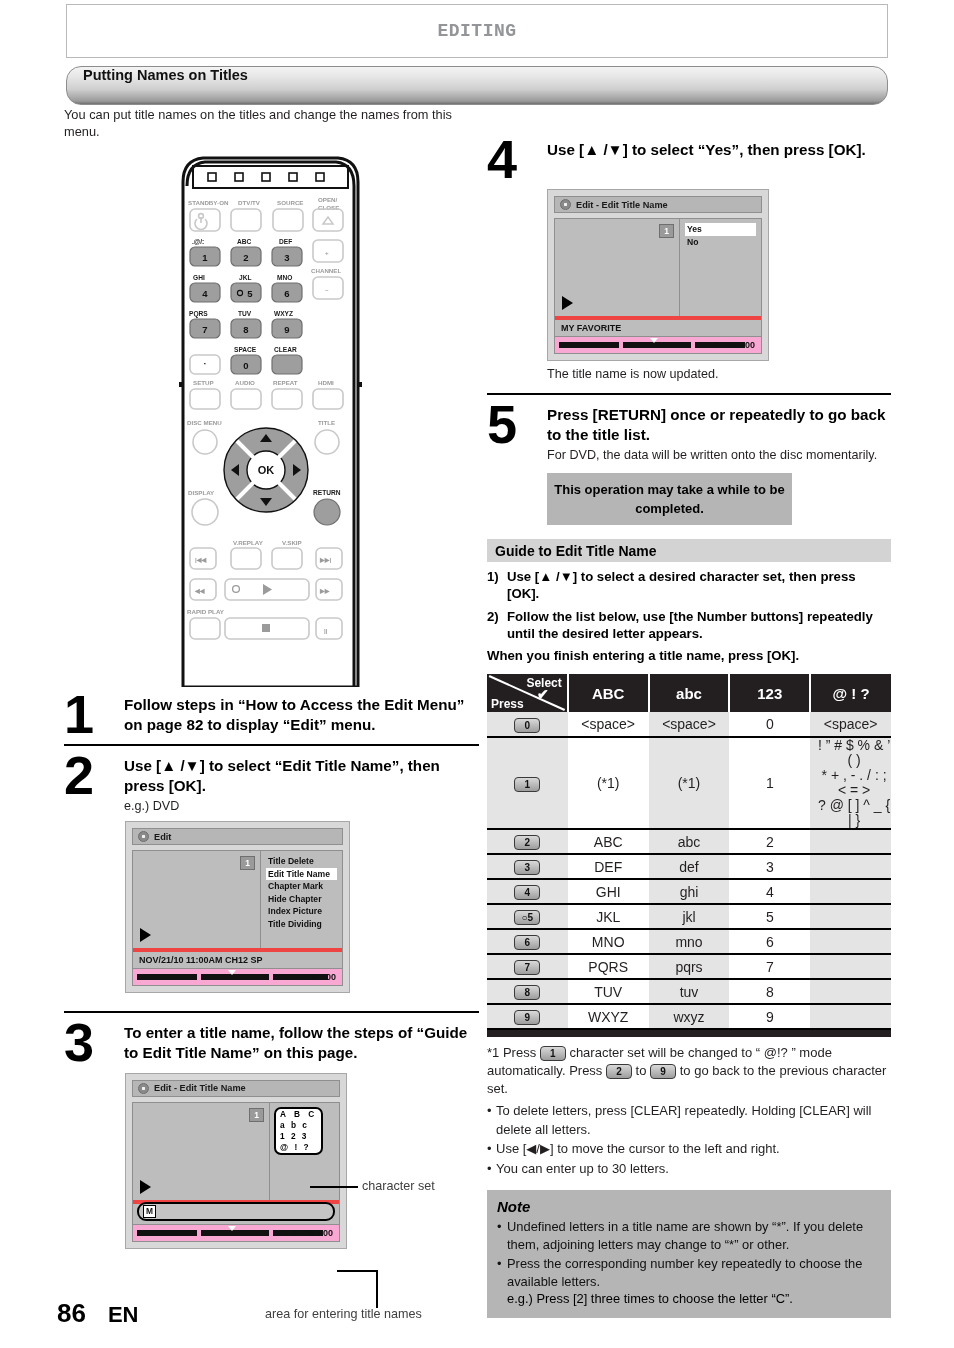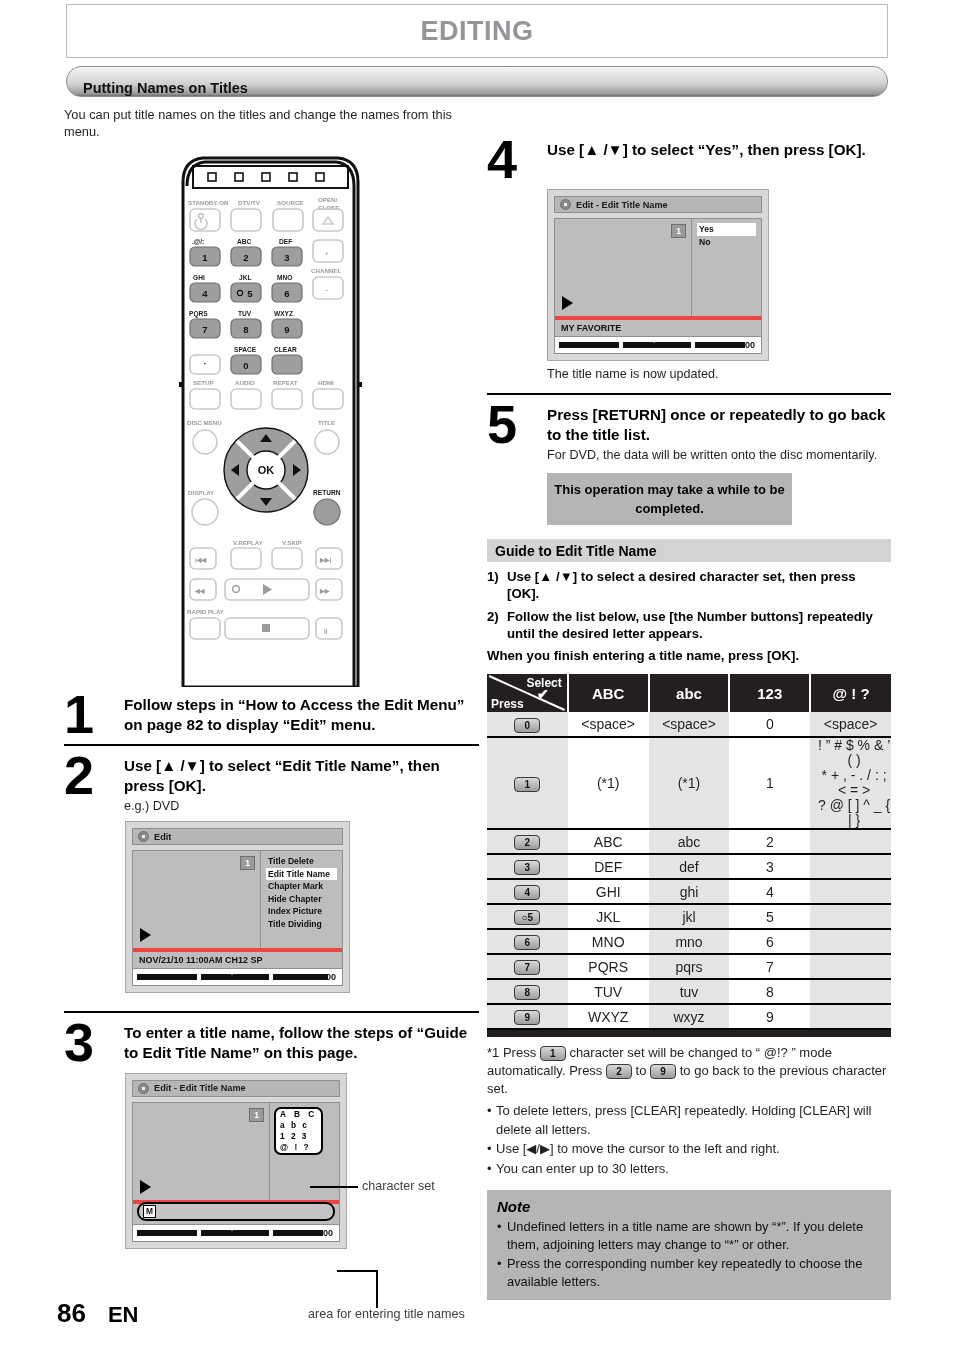--- a/index.html
+++ b/index.html
@@ -13,31 +13,32 @@
     overflow:hidden;
   }
 
   
   .chapter-box{
     position:absolute; left:66px; top:4px; width:822px; height:54px;
     border:1px solid #b9b9b9;
     display:flex; align-items:center; justify-content:center;
   }
   .chapter-title{
-    font-size:27px; font-weight:bold; letter-spacing:.5px;
+    font-size:18px; font-weight:bold; letter-spacing:.5px;
     color:#939598;
+    font-family:Liberation Mono, monospace;
   }
 
   
   .section-bar{
-    position:absolute; left:66px; top:66px; width:822px; height:31px;
+    position:absolute; left:66px; top:66px; width:822px; height:39px;
     border-radius:15px;
     background:linear-gradient(to bottom,#f4f4f4 0%,#e4e4e4 30%,#cfcfcf 60%,#9a9a9a 92%,#6f6f6f 100%);
     border:1px solid #8d8d8d;
-    display:flex; align-items:flex-end;
+    display:flex; align-items:flex-start;
   }
   .section-bar span{
     font-size:14.5px; font-weight:bold; margin-left:16px; color:#111;
   }
 
   .intro{
     position:absolute; left:64px; top:106px; width:400px;
     font-size:12.8px; line-height:17px; color:#231f20;
   }
 
@@ -101,21 +102,21 @@
   .osd-menu div{
     font-size:8.6px; font-weight:bold; color:#111;
     line-height:12.5px; padding:0 2px; white-space:nowrap;
   }
   .osd-menu div.sel{ background:#ffffff; }
   .osd-info{
     border-top:4px solid #ef4444; background:#bdbdbd;
     font-size:9px; font-weight:bold; padding:3px 6px; color:#111;
   }
   .osd-bar{
-    border-top:1px solid #8f8f8f; background:#ffffff;
+    border-top:1px solid #8f8f8f; background:#f9a8d4;
     height:17px; position:relative; display:flex; align-items:center;
   }
   .osd-bar .seg{ height:6px; background:#111; margin-left:4px; }
   .osd-bar .time{
     position:absolute; right:6px; font-size:9px; font-weight:bold; color:#111;
   }
   .osd-bar .mark{
     position:absolute; left:95px; top:1px; width:0;height:0;
     border-left:4px solid transparent;border-right:4px solid transparent;
     border-top:5px solid #fff;
@@ -495,21 +496,21 @@
       </div>
     </div>
   </div>
 </div>
 
 <div class="callout-line" style="left:310px;top:1186px;width:48px;height:2px;"></div>
 <div class="callout-lbl" style="left:362px;top:1179px;">character set</div>
 
 <div class="callout-line" style="left:337px;top:1270px;width:41px;height:2px;"></div>
 <div class="callout-line" style="left:376px;top:1270px;width:2px;height:38px;"></div>
-<div class="callout-lbl" style="left:265px;top:1307px;margin-left:43px;">area for entering title names</div>
+<div class="callout-lbl" style="left:265px;top:1307px;">area for entering title names</div>
 
 <div class="col-right">
 
   <div class="step">
     <div class="step-num">4</div>
     <div class="step-body">
       <div class="step-head">Use [▲ /▼] to select “Yes”, then press [OK].</div>
     </div>
   </div>
 
@@ -517,21 +518,21 @@
     <div class="osd-title">
       <span class="disc-ico"></span>
       <span>Edit - Edit Title Name</span>
     </div>
     <div class="osd-main">
       <div class="osd-row">
         <div class="osd-video" style="height:97px">
           <span class="chip">1</span>
           <span class="playico"></span>
         </div>
-        <div class="osd-menu" style="width:70px">
+        <div class="osd-menu" style="width:82px">
           <div class="sel">Yes</div>
           <div>No</div>
         </div>
       </div>
       <div class="osd-info">MY FAVORITE</div>
       <div class="osd-bar">
         <span class="seg" style="width:60px"></span>
         <span class="seg" style="width:68px"></span>
         <span class="seg" style="width:50px"></span>
         <span class="mark"></span>
@@ -692,19 +693,20 @@
   <div class="notebox">
     <h4>Note</h4>
     <div class="bl">
       <span class="dot">•</span>
       <span>Undefined letters in a title name are shown by “*”. If you delete them, adjoining letters may change to “*” or other.</span>
     </div>
     <div class="bl">
       <span class="dot">•</span>
       <span>Press the corresponding number key repeatedly to choose the available letters.</span>
     </div>
+    <div class="eg">e.g.) Press [2] three times to choose the letter “C”.</div>
   </div>
 </div>
 
 <div class="footer">
   <span class="pg">86</span>
   <span class="en">EN</span>
 </div>
 
 </body></html>

